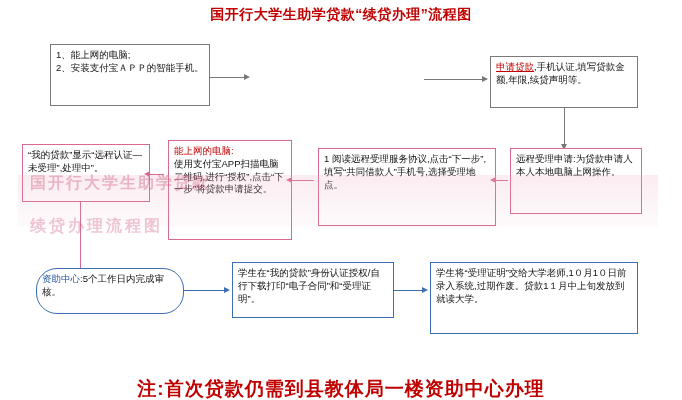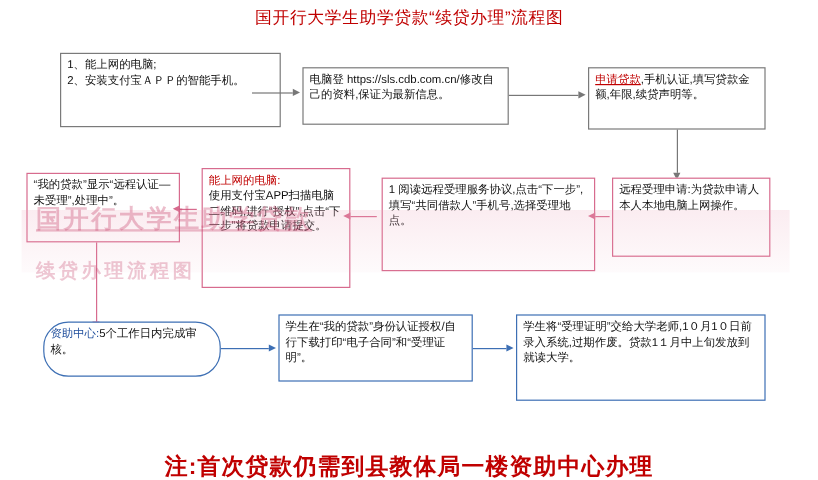--- a/index.html
+++ b/index.html
@@ -10,21 +10,21 @@
     position:relative;
     overflow:hidden;
   }
   #canvas{position:relative;width:682px;height:400px;}
 
   .title{
     position:absolute;
     left:0;top:6px;width:682px;
     text-align:center;
     color:#c00000;
-    font-weight:normal;
+    font-weight:bold;
     font-size:14px;
     letter-spacing:.5px;
   }
 
   .box{
     position:absolute;
     border:1px solid #555;
     background:#ffffff;
     font-size:9.5px;
     line-height:1.35;
@@ -64,54 +64,50 @@
     font-size:19px;
     letter-spacing:1px;
     margin-top:36px;
   }
 
   
   .wm{
     position:absolute;
     left:30px;top:168px;width:500px;height:60px;
     color:rgba(200,70,110,.35);
-    font-size:21px;
+    font-size:16px;
     font-weight:bold;
     letter-spacing:2px;
     line-height:30px;
     pointer-events:none;
-    text-decoration:underline;
   }
   .wm2{
     position:absolute;left:30px;top:216px;width:620px;
     color:rgba(200,70,110,.30);
     font-size:16px;font-weight:bold;letter-spacing:3px;
     pointer-events:none;
   }
   .pinkband{
     position:absolute;left:18px;top:175px;width:640px;height:52px;
     background:linear-gradient(180deg,rgba(236,170,190,.22),rgba(236,170,190,.05));
     pointer-events:none;
   }
 </style>
 </head>
 <body>
 
 <div id="canvas">
 
   <div class="title">国开行大学生助学贷款“续贷办理”流程图</div>
 
-  <div class="box gray" style="left:50px;top:44px;width:184px;height:62px;">
+  <div class="box gray" style="left:50px;top:44px;width:160px;height:62px;">
     <span style="white-space:pre-line;">1、能上网的电脑;
 2、安装支付宝ＡＰＰ的智能手机。</span>
   </div>
 
-  <div class="box gray" style="left:252px;top:56px;width:172px;height:48px;">
-    <span>电脑登 https://sls.cdb.com.cn/修改自己的资料,保证为最新信息。</span>
-  </div>
 
   <div class="box gray" style="left:490px;top:56px;width:148px;height:52px;">
     <span class="redu">申请贷款</span><span>,手机认证,填写贷款金额,年限,续贷声明等。</span>
   </div>
 
   <div class="ln h" style="left:210px;top:77px;width:34px;"></div>
   <div class="arrow right" style="left:244px;top:73.5px;"></div>
 
   <div class="ln h" style="left:424px;top:79px;width:58px;"></div>
   <div class="arrow right" style="left:482px;top:75.5px;"></div>

